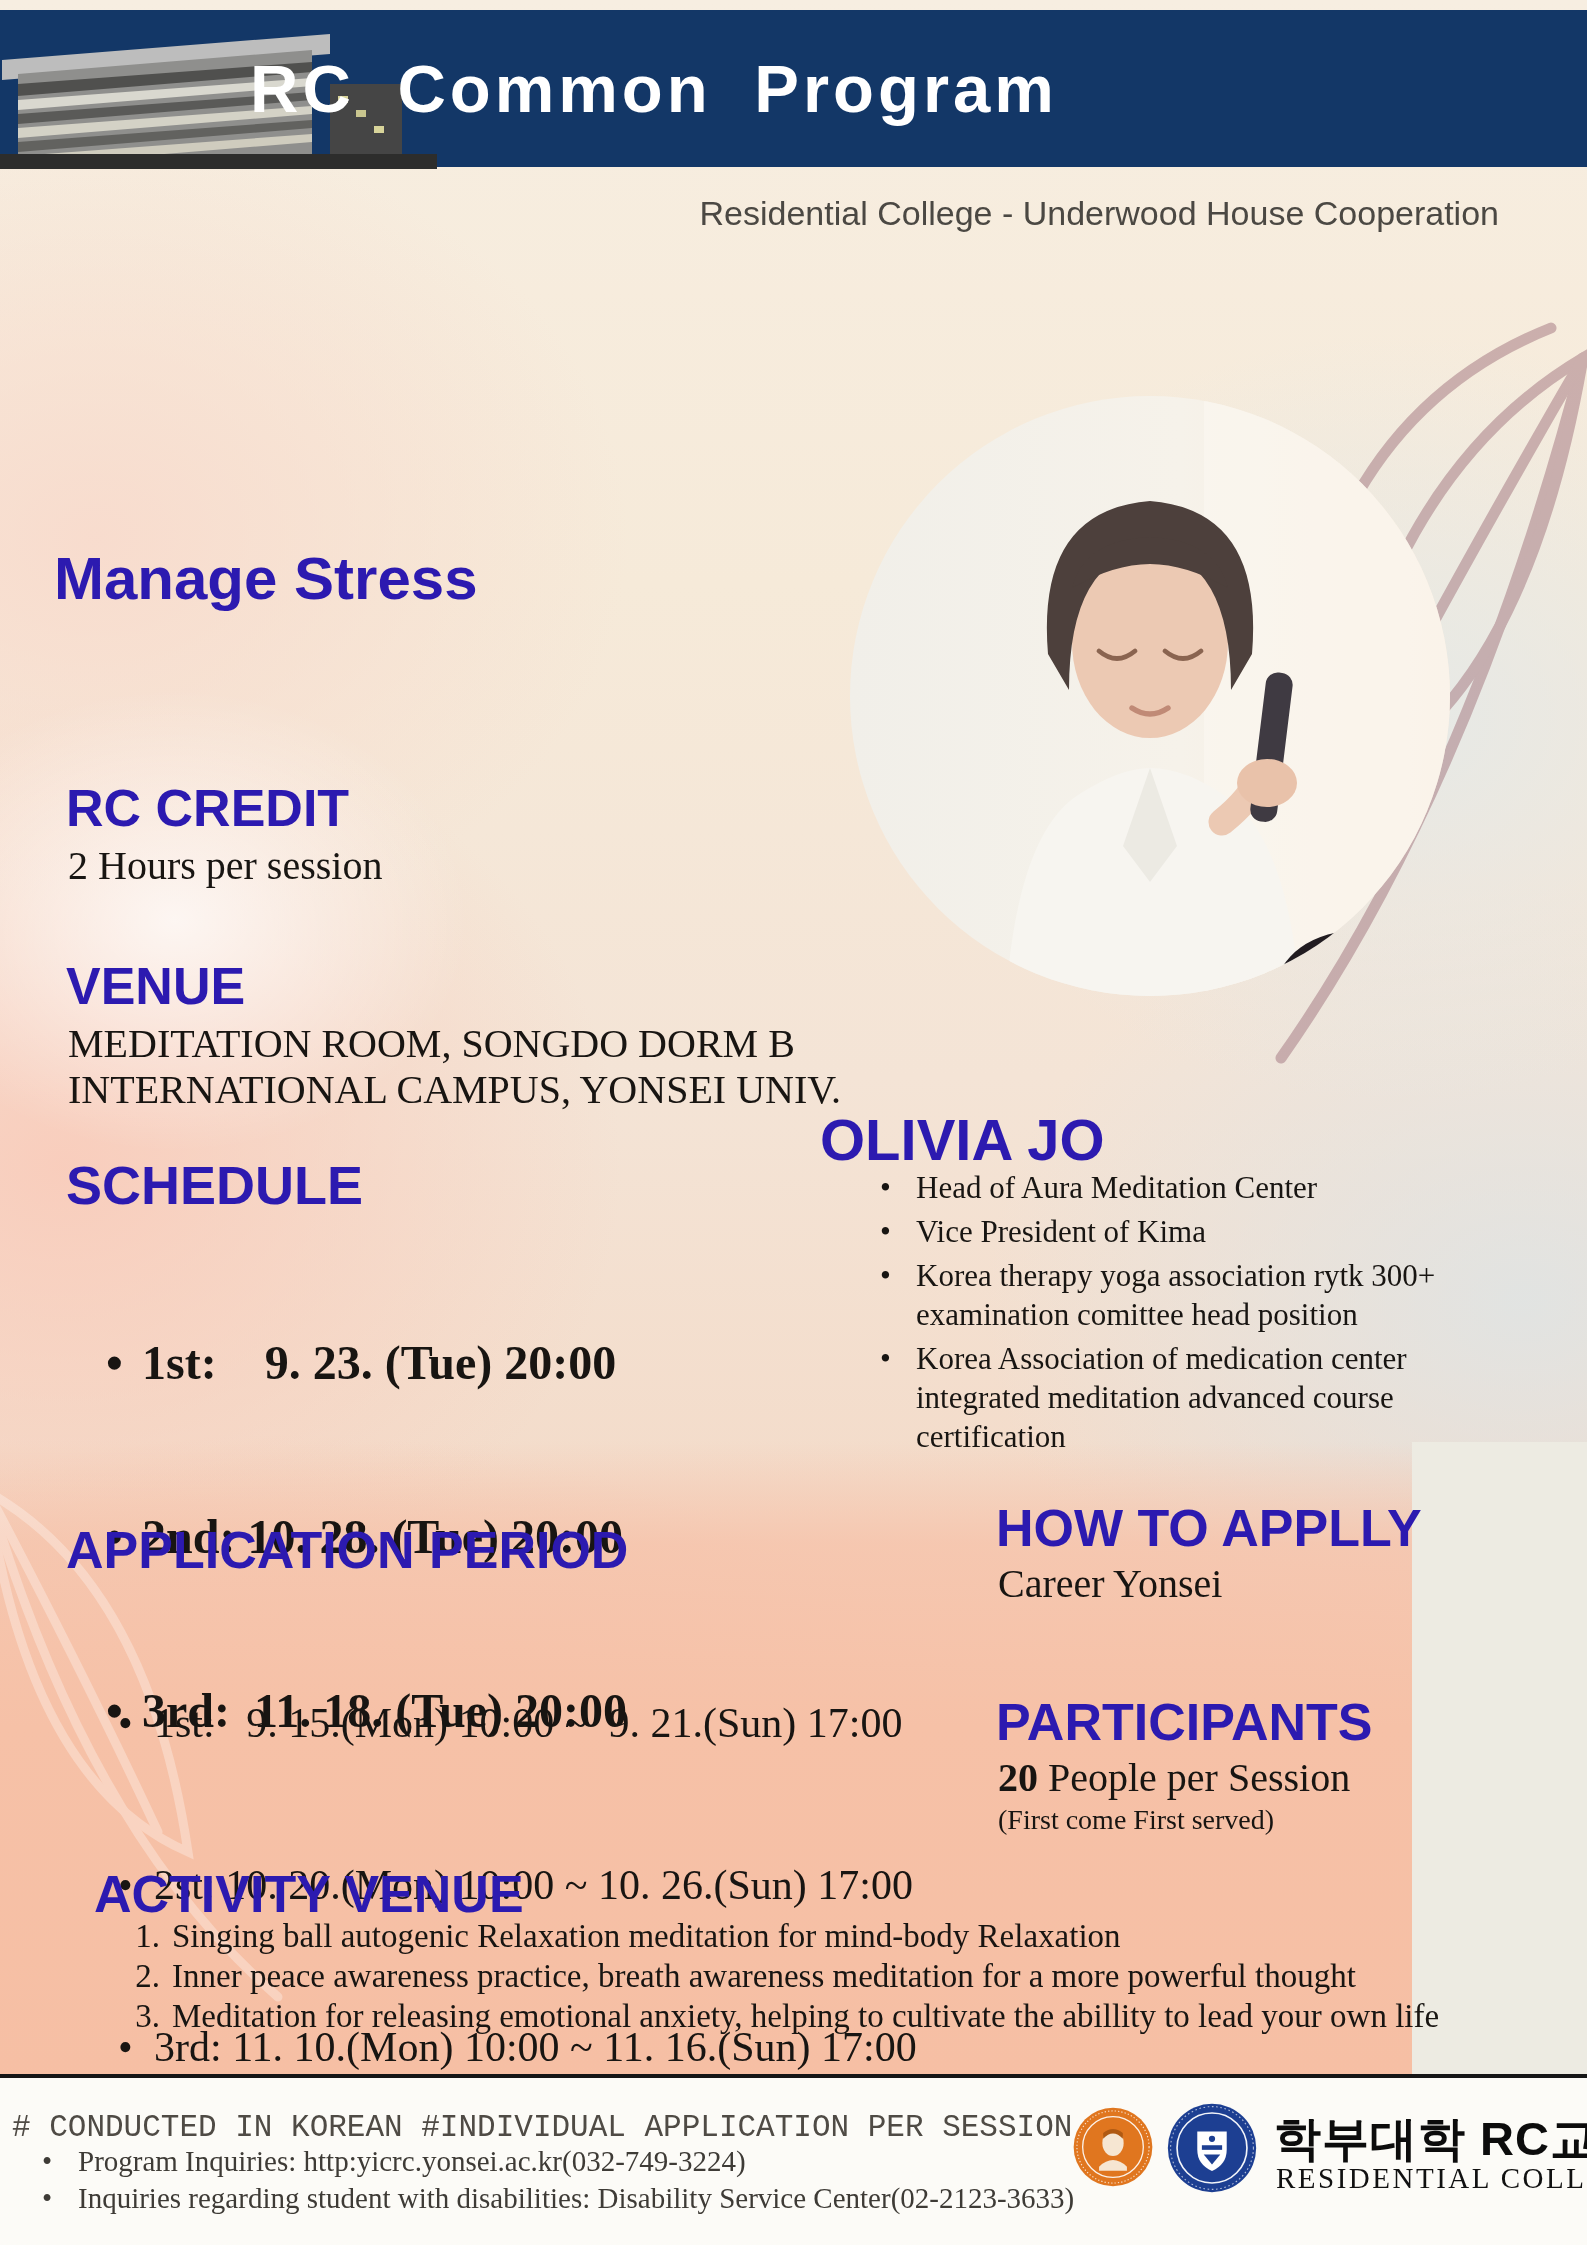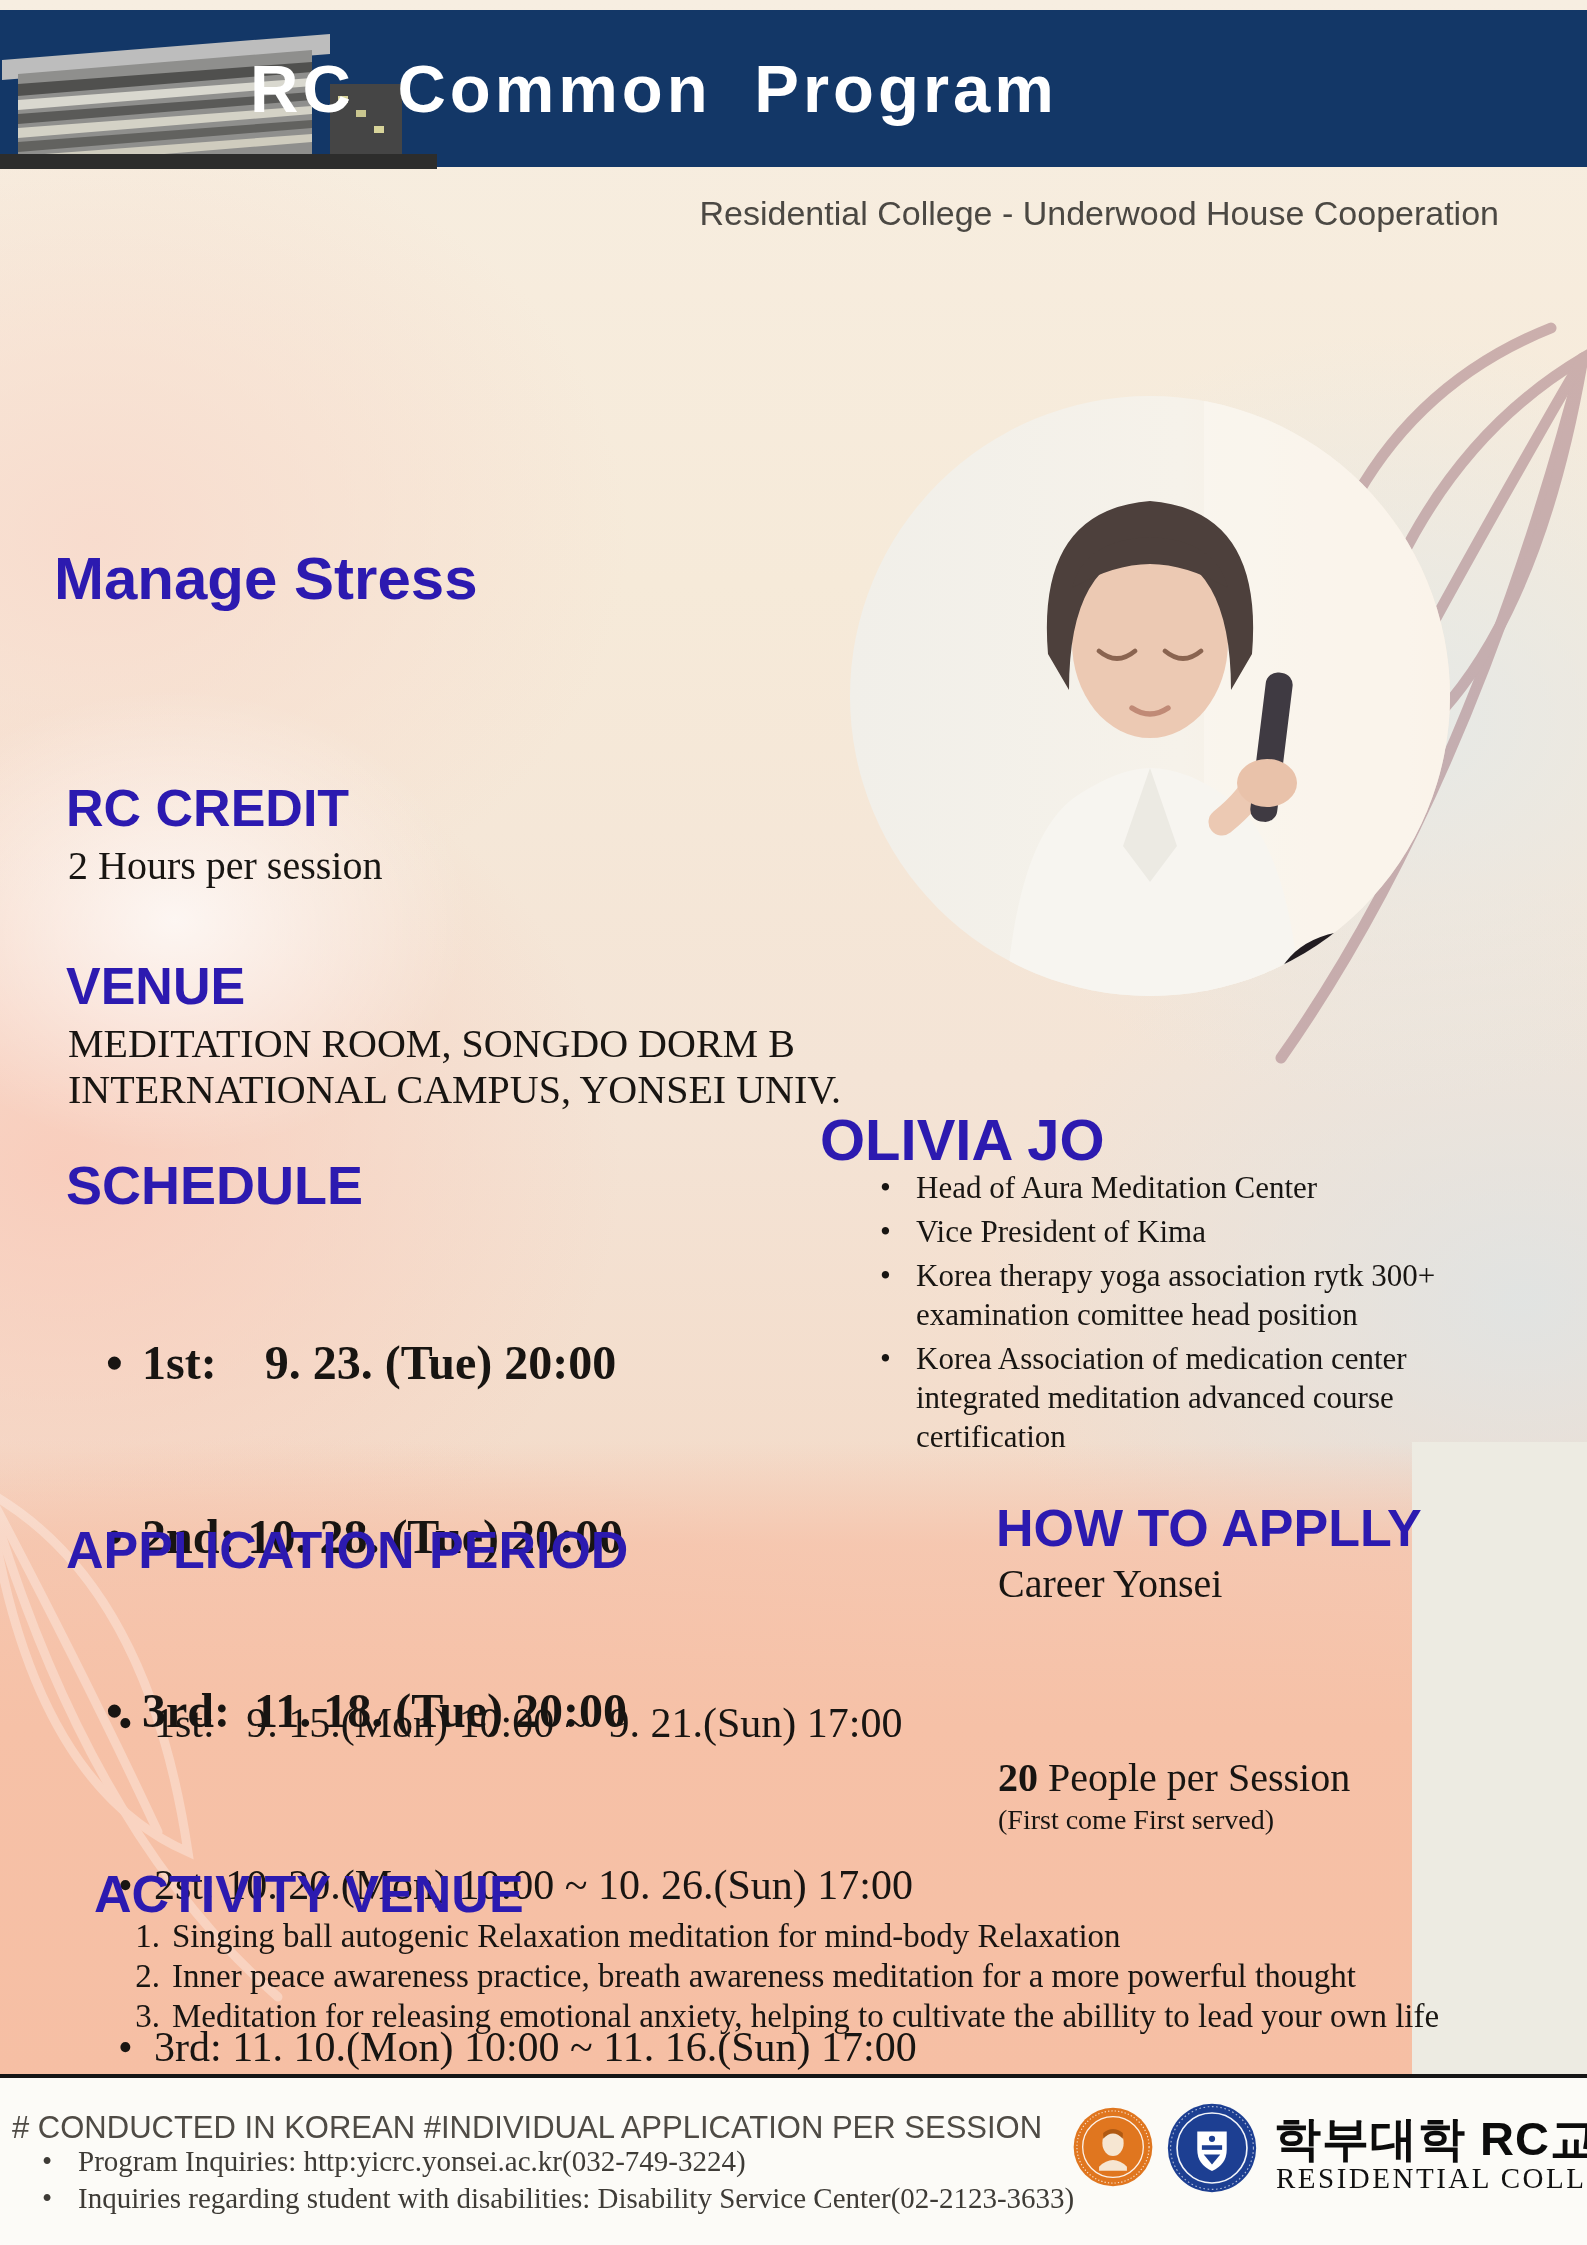--- a/index.html
+++ b/index.html
@@ -60,21 +60,21 @@
   .photo-circle{left:850px;top:396px;width:600px;height:600px;border-radius:50%;overflow:hidden;}
   .photo-circle svg{display:block;width:100%;height:100%;}
   .leaf-tr{right:-14px;top:318px;width:340px;height:770px;}
   .leaf-bl{left:-52px;top:1452px;width:360px;height:560px;opacity:.5;}
   .salmon-block{left:0;top:1442px;width:1412px;height:634px;
     background:linear-gradient(180deg,rgba(246,196,172,0) 0%,rgba(246,196,172,.85) 16%,#f6c1a7 45%,#f6bfa4 100%);}
   .gray-block{left:1412px;top:1442px;width:175px;height:634px;background:#edebe2;}
   
   .footer{left:0;top:2074px;width:1587px;height:171px;background:#fcfbf7;border-top:4px solid #161616;}
   .footer-notice{position:absolute;left:12px;top:32px;font-size:31px;color:#4f4b45;
-    font-family:Liberation Sans, sans-serif;white-space:nowrap;}
+    font-family:Liberation Mono, monospace;white-space:nowrap;}
   .footer-list{position:absolute;left:36px;top:66px;font-size:29px;line-height:34px;color:#3e3b36;
     font-family:"Liberation Serif",serif;}
   .footer-list li{margin-bottom:3px;padding-left:28px;}
   .footer-list li::before{left:2px;}
   .seal-underwood{left:1072px;top:2106px;width:82px;height:82px;}
   .emblem-yonsei{left:1166px;top:2102px;width:92px;height:92px;}
   .org-kr{left:1274px;top:2108px;font-size:47px;font-weight:800;color:#0c0c0c;letter-spacing:1px;white-space:nowrap;}
   .org-en{left:1276px;top:2162px;font-size:29px;color:#111111;letter-spacing:2.5px;
     font-family:"Liberation Serif",serif;white-space:nowrap;}
 </style>
@@ -179,20 +179,21 @@
   <div class="abs h-ind sec-h-application">APPLICATION PERIOD</div>
   <ul class="abs serif plain pre application-list">
     <li>1st:   9. 15.(Mon) 10:00 ~  9. 21.(Sun) 17:00</li>
     <li>2st: 10. 20.(Mon) 10:00 ~ 10. 26.(Sun) 17:00</li>
     <li>3rd: 11. 10.(Mon) 10:00 ~ 11. 16.(Sun) 17:00</li>
   </ul>
 
   <div class="abs h-ind sec-h-how">HOW TO APPLLY</div>
   <div class="abs serif how-body">Career Yonsei</div>
 
+  <div class="abs h-ind sec-h-participants">PARTICIPANTS</div>
   <div class="abs serif participants-l1"><b>20</b><span> People per Session</span></div>
   <div class="abs serif participants-l2">(First come First served)</div>
 
   <div class="abs h-ind sec-h-activity">ACTIVITY VENUE</div>
   <div class="abs serif activity-list">
     <div class="act-row">
       <span class="act-num">1.</span>
       <span>Singing ball autogenic Relaxation meditation for mind-body Relaxation</span>
     </div>
     <div class="act-row">

